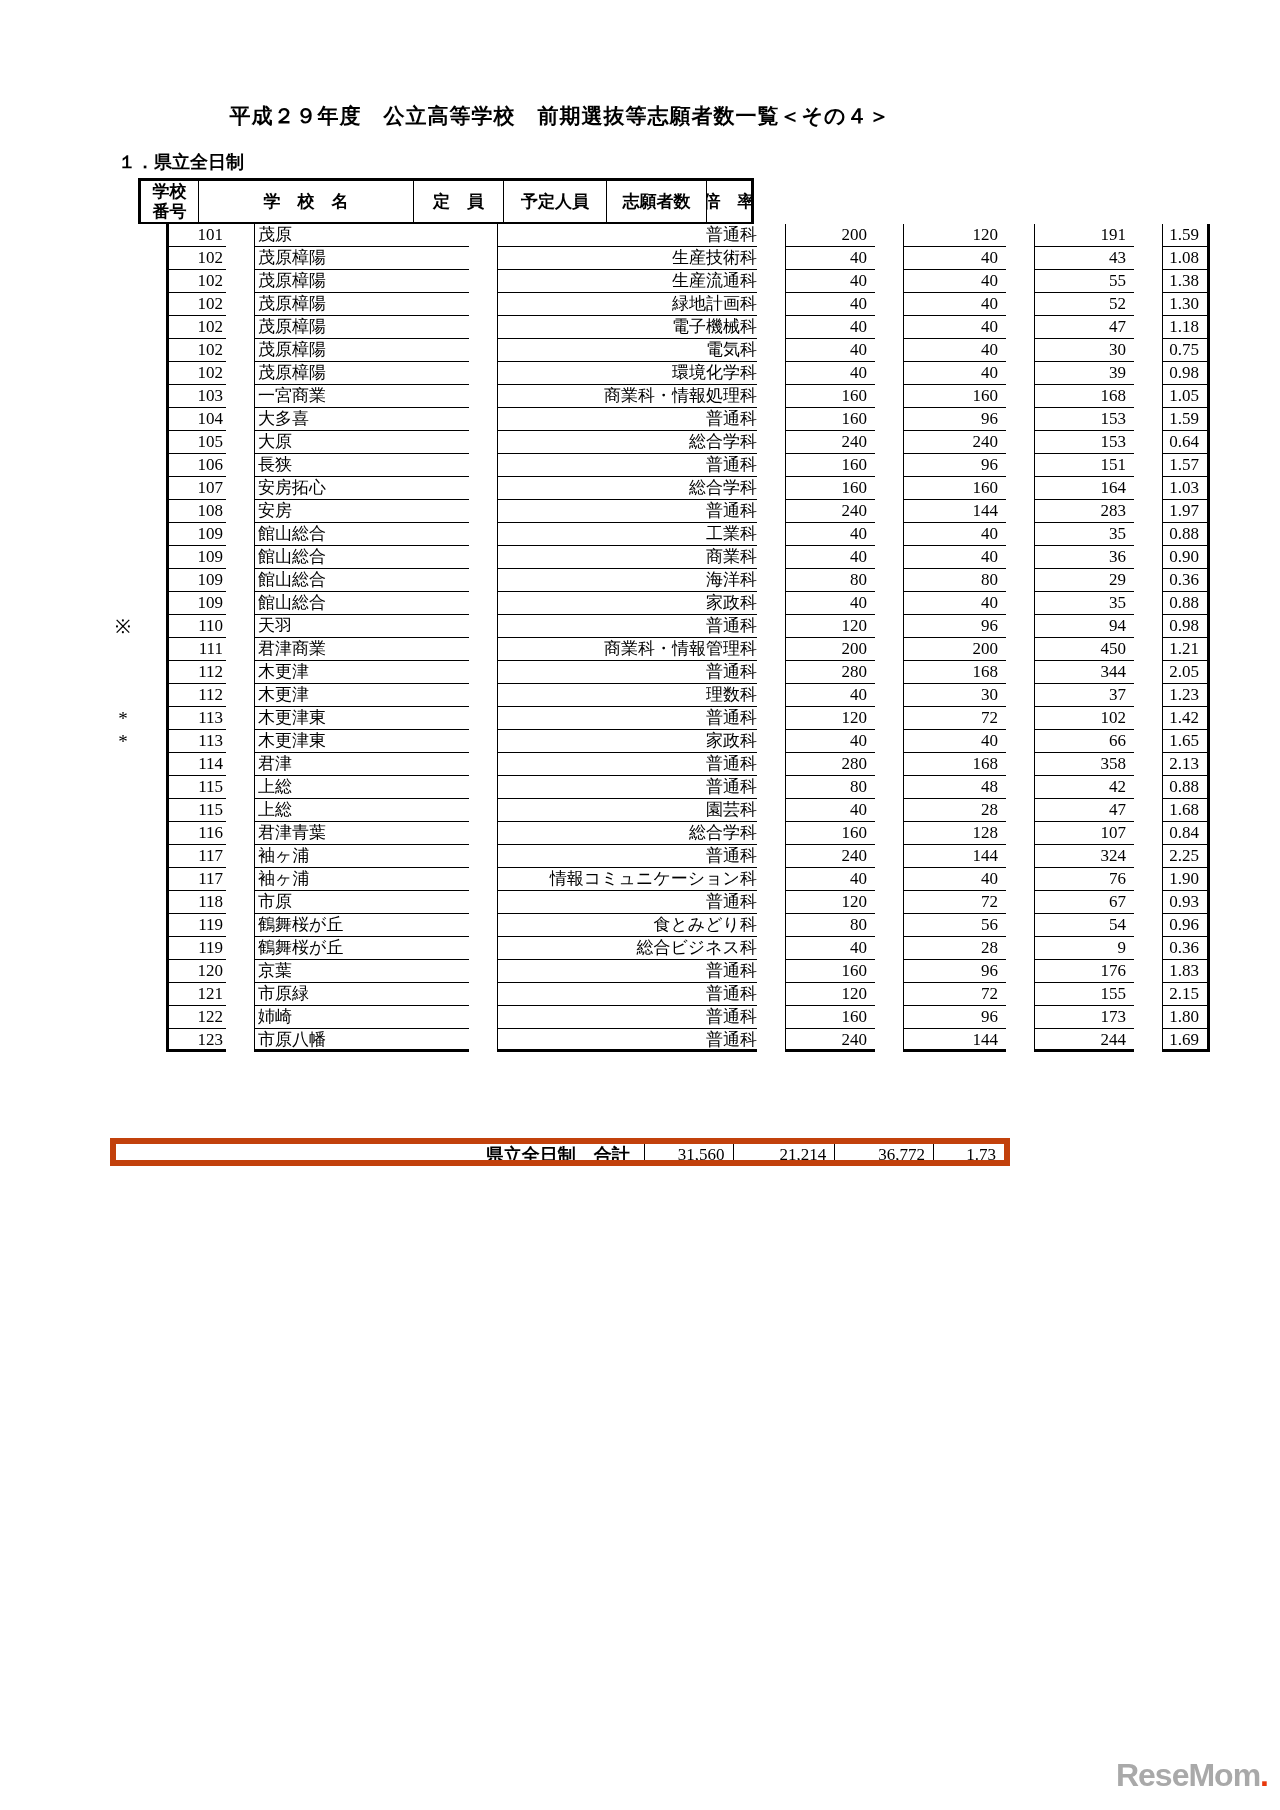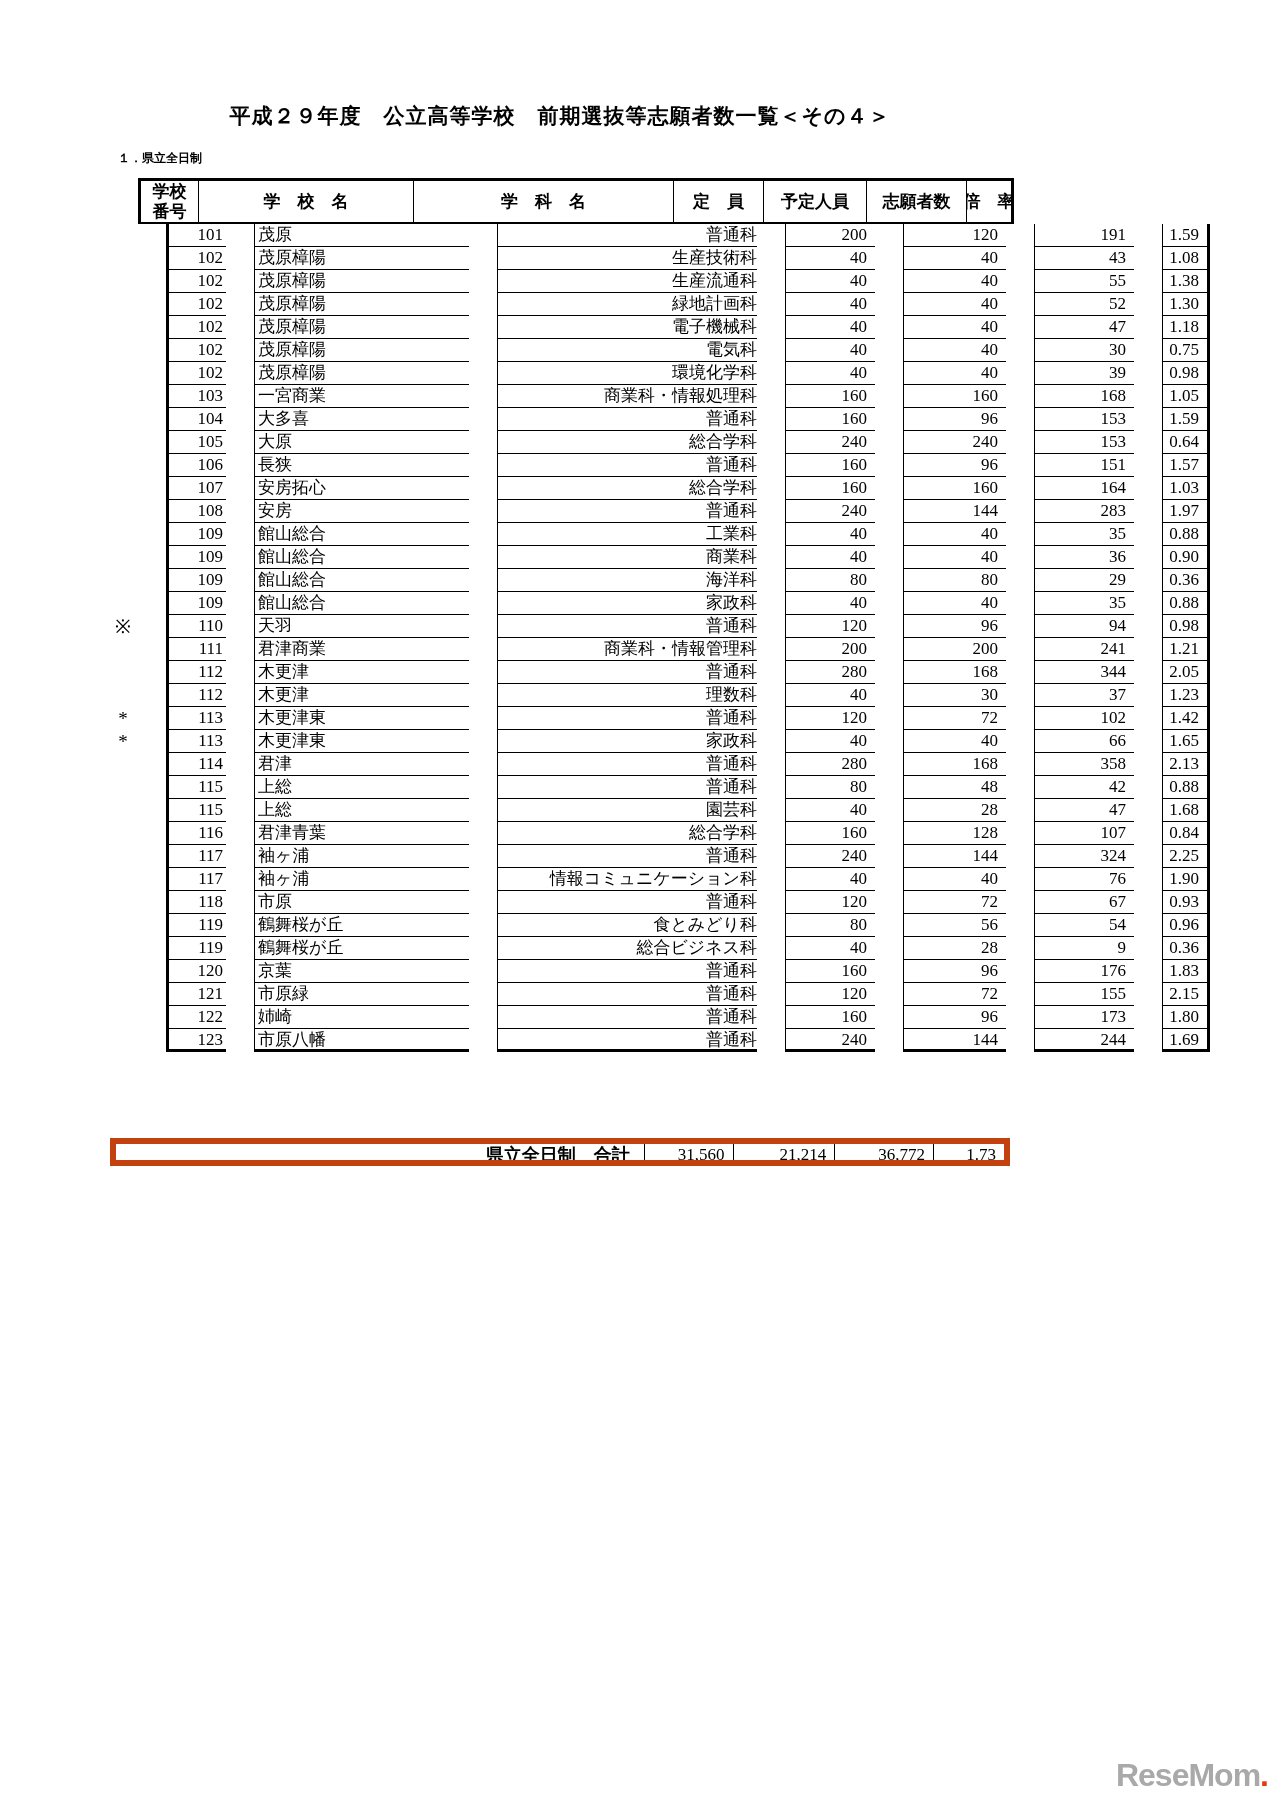--- a/index.html
+++ b/index.html
@@ -8,21 +8,21 @@
     width:1280px; height:1810px; position:relative;
     font-family:"Liberation Serif", serif; color:#000;
   }
   .title {
     position:absolute; top:102px; left:110px; width:900px;
     text-align:center; font-family:"Liberation Sans", sans-serif;
     font-weight:bold; font-size:21px; letter-spacing:1px;
   }
   .section-label {
     position:absolute; top:150px; left:118px;
-    font-family:"Liberation Sans", sans-serif; font-weight:bold; font-size:12px;
+    font-family:"Liberation Sans", sans-serif; font-weight:bold; font-size:18px;
   }
   .tablewrap { position:absolute; top:178px; left:69px;margin-left:39px; }
   .trow { display:flex; }
   .marker-cell {
     width:30px; text-align:center; font-size:19px; line-height:23px;
     font-family:"Liberation Serif", serif;
   }
   .header-row { height:46px; }
   .header-row .cell {
     border-top:3px solid #000; border-bottom:2px solid #000;
@@ -79,23 +79,20 @@
 <div class="tablewrap">
   <div class="trow header-row">
     <span class="marker-cell"></span>
     <div class="cell first c-no">
       <span>学校</span>
       <span>番号</span>
     </div>
     <div class="cell c-name">
       <span>学　校　名</span>
     </div>
-    <div class="cell c-dept">
-      <span>学　科　名</span>
-    </div>
     <div class="cell c-cap">
       <span>定　員</span>
     </div>
     <div class="cell c-plan">
       <span>予定人員</span>
     </div>
     <div class="cell c-app">
       <span>志願者数</span>
     </div>
     <div class="cell last c-ratio">
@@ -301,21 +298,21 @@
     <div class="cell last c-ratio">0.98</div>
   </div>
 
   <div class="trow data-row">
     <span class="marker-cell"></span>
     <div class="cell first c-no">111</div>
     <div class="cell c-name">君津商業</div>
     <div class="cell c-dept">商業科・情報管理科</div>
     <div class="cell c-cap">200</div>
     <div class="cell c-plan">200</div>
-    <div class="cell c-app">241</div>
+    <div class="cell c-app">450</div>
     <div class="cell last c-ratio">1.21</div>
   </div>
 
   <div class="trow data-row">
     <span class="marker-cell"></span>
     <div class="cell first c-no">112</div>
     <div class="cell c-name">木更津</div>
     <div class="cell c-dept">普通科</div>
     <div class="cell c-cap">280</div>
     <div class="cell c-plan">168</div>

